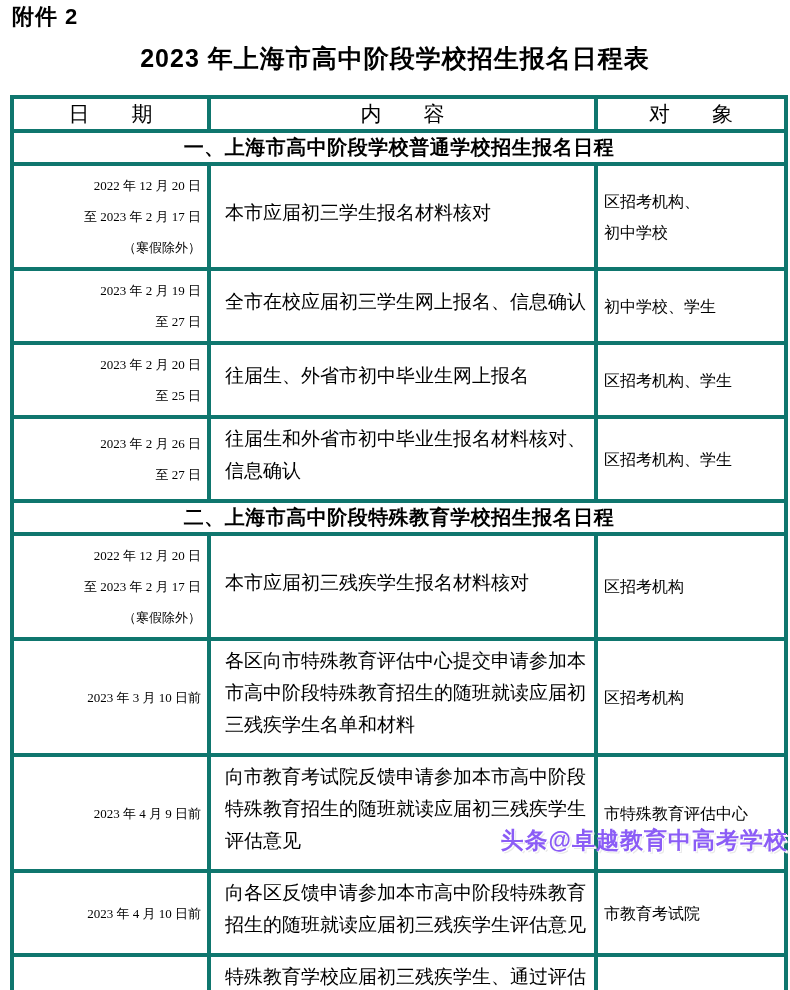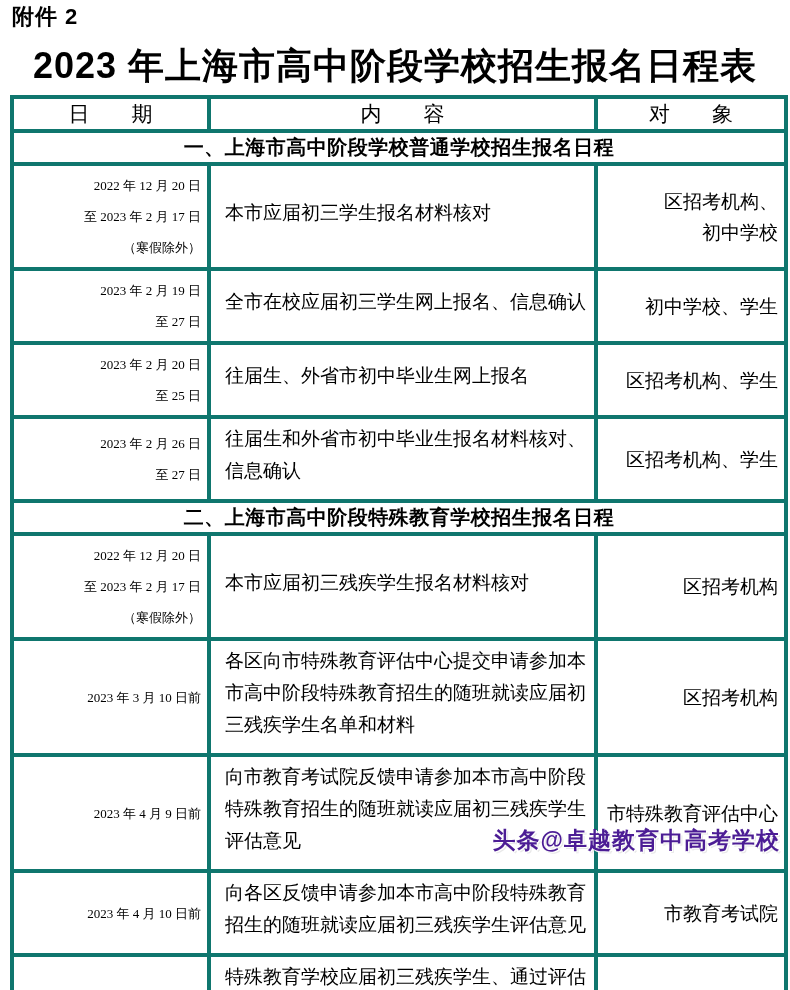--- a/index.html
+++ b/index.html
@@ -12,21 +12,21 @@
 
   .attachment {
     position:absolute; left:12px; top:2px;
     font-family:"Liberation Sans","DejaVu Sans",sans-serif;
     font-size:22px; font-weight:700; letter-spacing:1px;
   }
   .doc-title {
     position:absolute; top:42px; left:0; width:100%;
     margin:0; text-align:center;
     font-family:"Liberation Sans","DejaVu Sans",sans-serif;
-    font-size:36px; font-weight:700; letter-spacing:1px;
+    font-size:25px; font-weight:700; letter-spacing:1px;
   }
 
   table.schedule {
     position:absolute; left:10px; top:95px;
     width:774px; table-layout:fixed;
     border-collapse:collapse;
     border:2px solid #000;
   }
   .schedule col.c-date   { width:197px; }
   .schedule col.c-content{ width:387px; }
@@ -54,31 +54,31 @@
     font-size:13px; line-height:31px;
     padding:4px 6px;
     white-space:pre-line;
   }
   .schedule td.content {
     text-align:left;
     font-size:19px; line-height:32px;
     padding:4px 8px 12px 14px;
   }
   .schedule td.target {
-    text-align:right;
-    font-size:19px; line-height:31px;
+    text-align:left;
+    font-size:16px; line-height:31px;
     padding:4px 6px;
     white-space:pre-line;
   }
 
   .watermark {
-    position:absolute; right:10px; bottom:6px;
+    position:absolute; right:2px; bottom:6px;
     font-family:"Liberation Sans","DejaVu Sans",sans-serif;
     font-size:23px; font-weight:700;
-    color:#4c1d95;
+    color:#8b5cf6;
     text-shadow:1px 1px 0 #ffffff, 2px 2px 0 #e8e8e8;
     letter-spacing:1px;
     white-space:nowrap;
   }
 </style>
 </head>
 <body>
 
 <div class="page">
 

